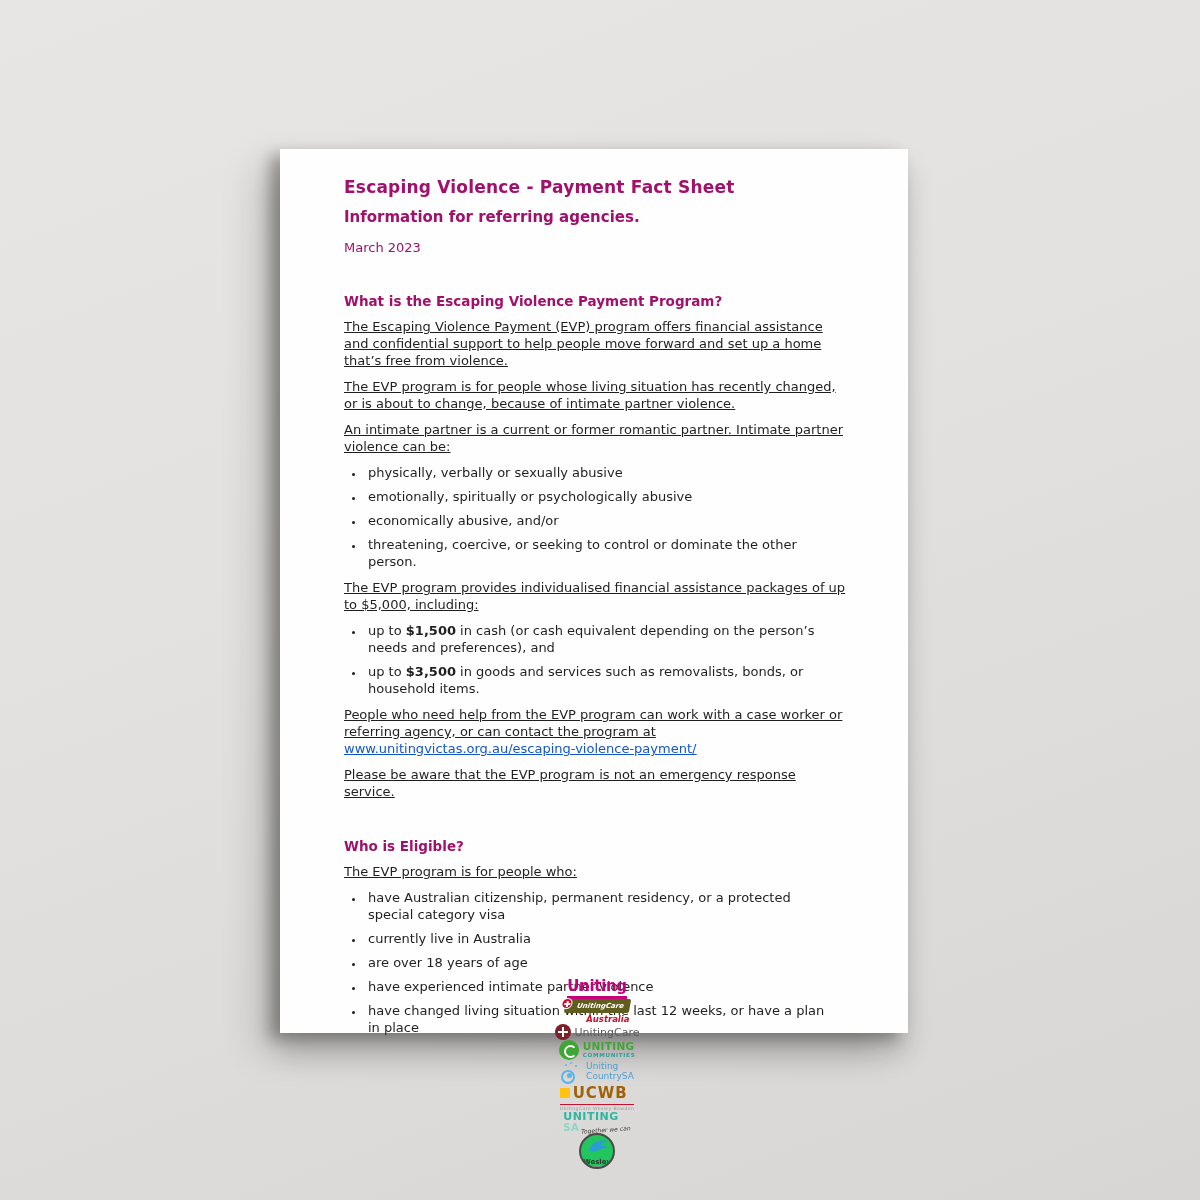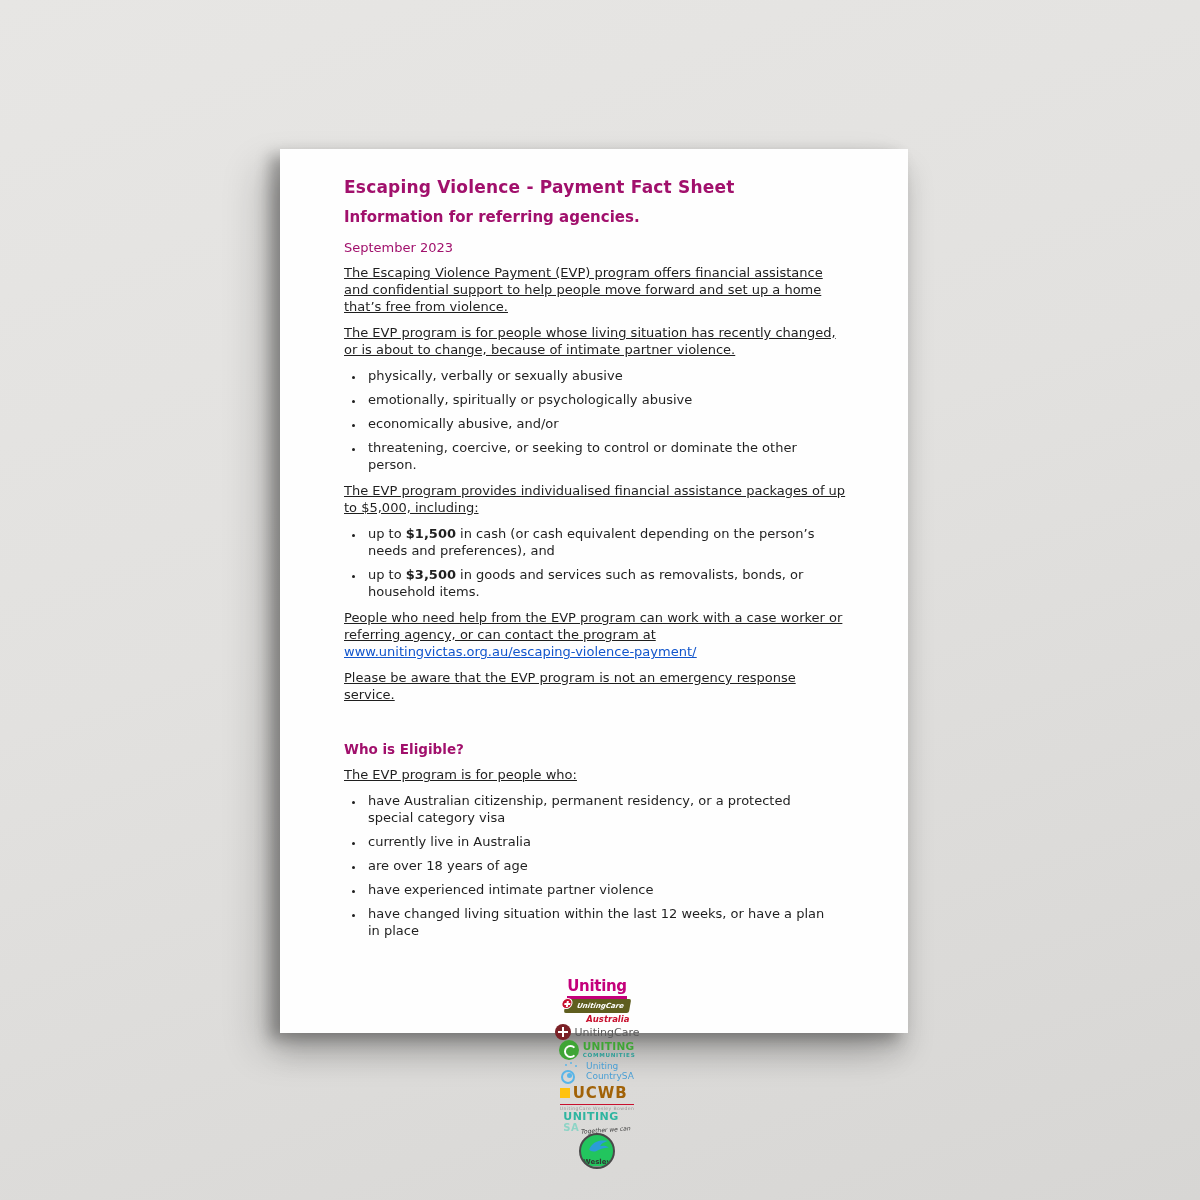--- a/index.html
+++ b/index.html
@@ -222,24 +222,26 @@
   .wesley-word { color: #333333; font-weight: bold; font-size: 7px; margin-top: 9px; border-bottom: 1px solid #888; }
   .wesley-dove { position: absolute; top: 3px; left: 5px; }
 </style>
 </head>
 <body>
 
 <div class="paper">
 
   <h1 class="doc-title">Escaping Violence - Payment Fact Sheet</h1>
   <h2 class="doc-subtitle">Information for referring agencies.</h2>
-  <div class="doc-date">September 2023</div>
-
+  <div class="doc-date">March 2023</div>
+
+  <h3 class="section-heading">What is the Escaping Violence Payment Program?</h3>
   <p class="body-text">The Escaping Violence Payment (EVP) program offers financial assistance and confidential support to help people move forward and set up a home that’s free from violence.</p>
   <p class="body-text">The EVP program is for people whose living situation has recently changed, or is about to change, because of intimate partner violence.</p>
+  <p class="body-text">An intimate partner is a current or former romantic partner. Intimate partner violence can be:</p>
 
   <ul class="bullet-list">
     <li>physically, verbally or sexually abusive</li>
     <li>emotionally, spiritually or psychologically abusive</li>
     <li>economically abusive, and/or</li>
     <li>threatening, coercive, or seeking to control or dominate the other person.</li>
   </ul>
 
   <p class="body-text gap-top">The EVP program provides individualised financial assistance packages of up to $5,000, including:</p>
 

